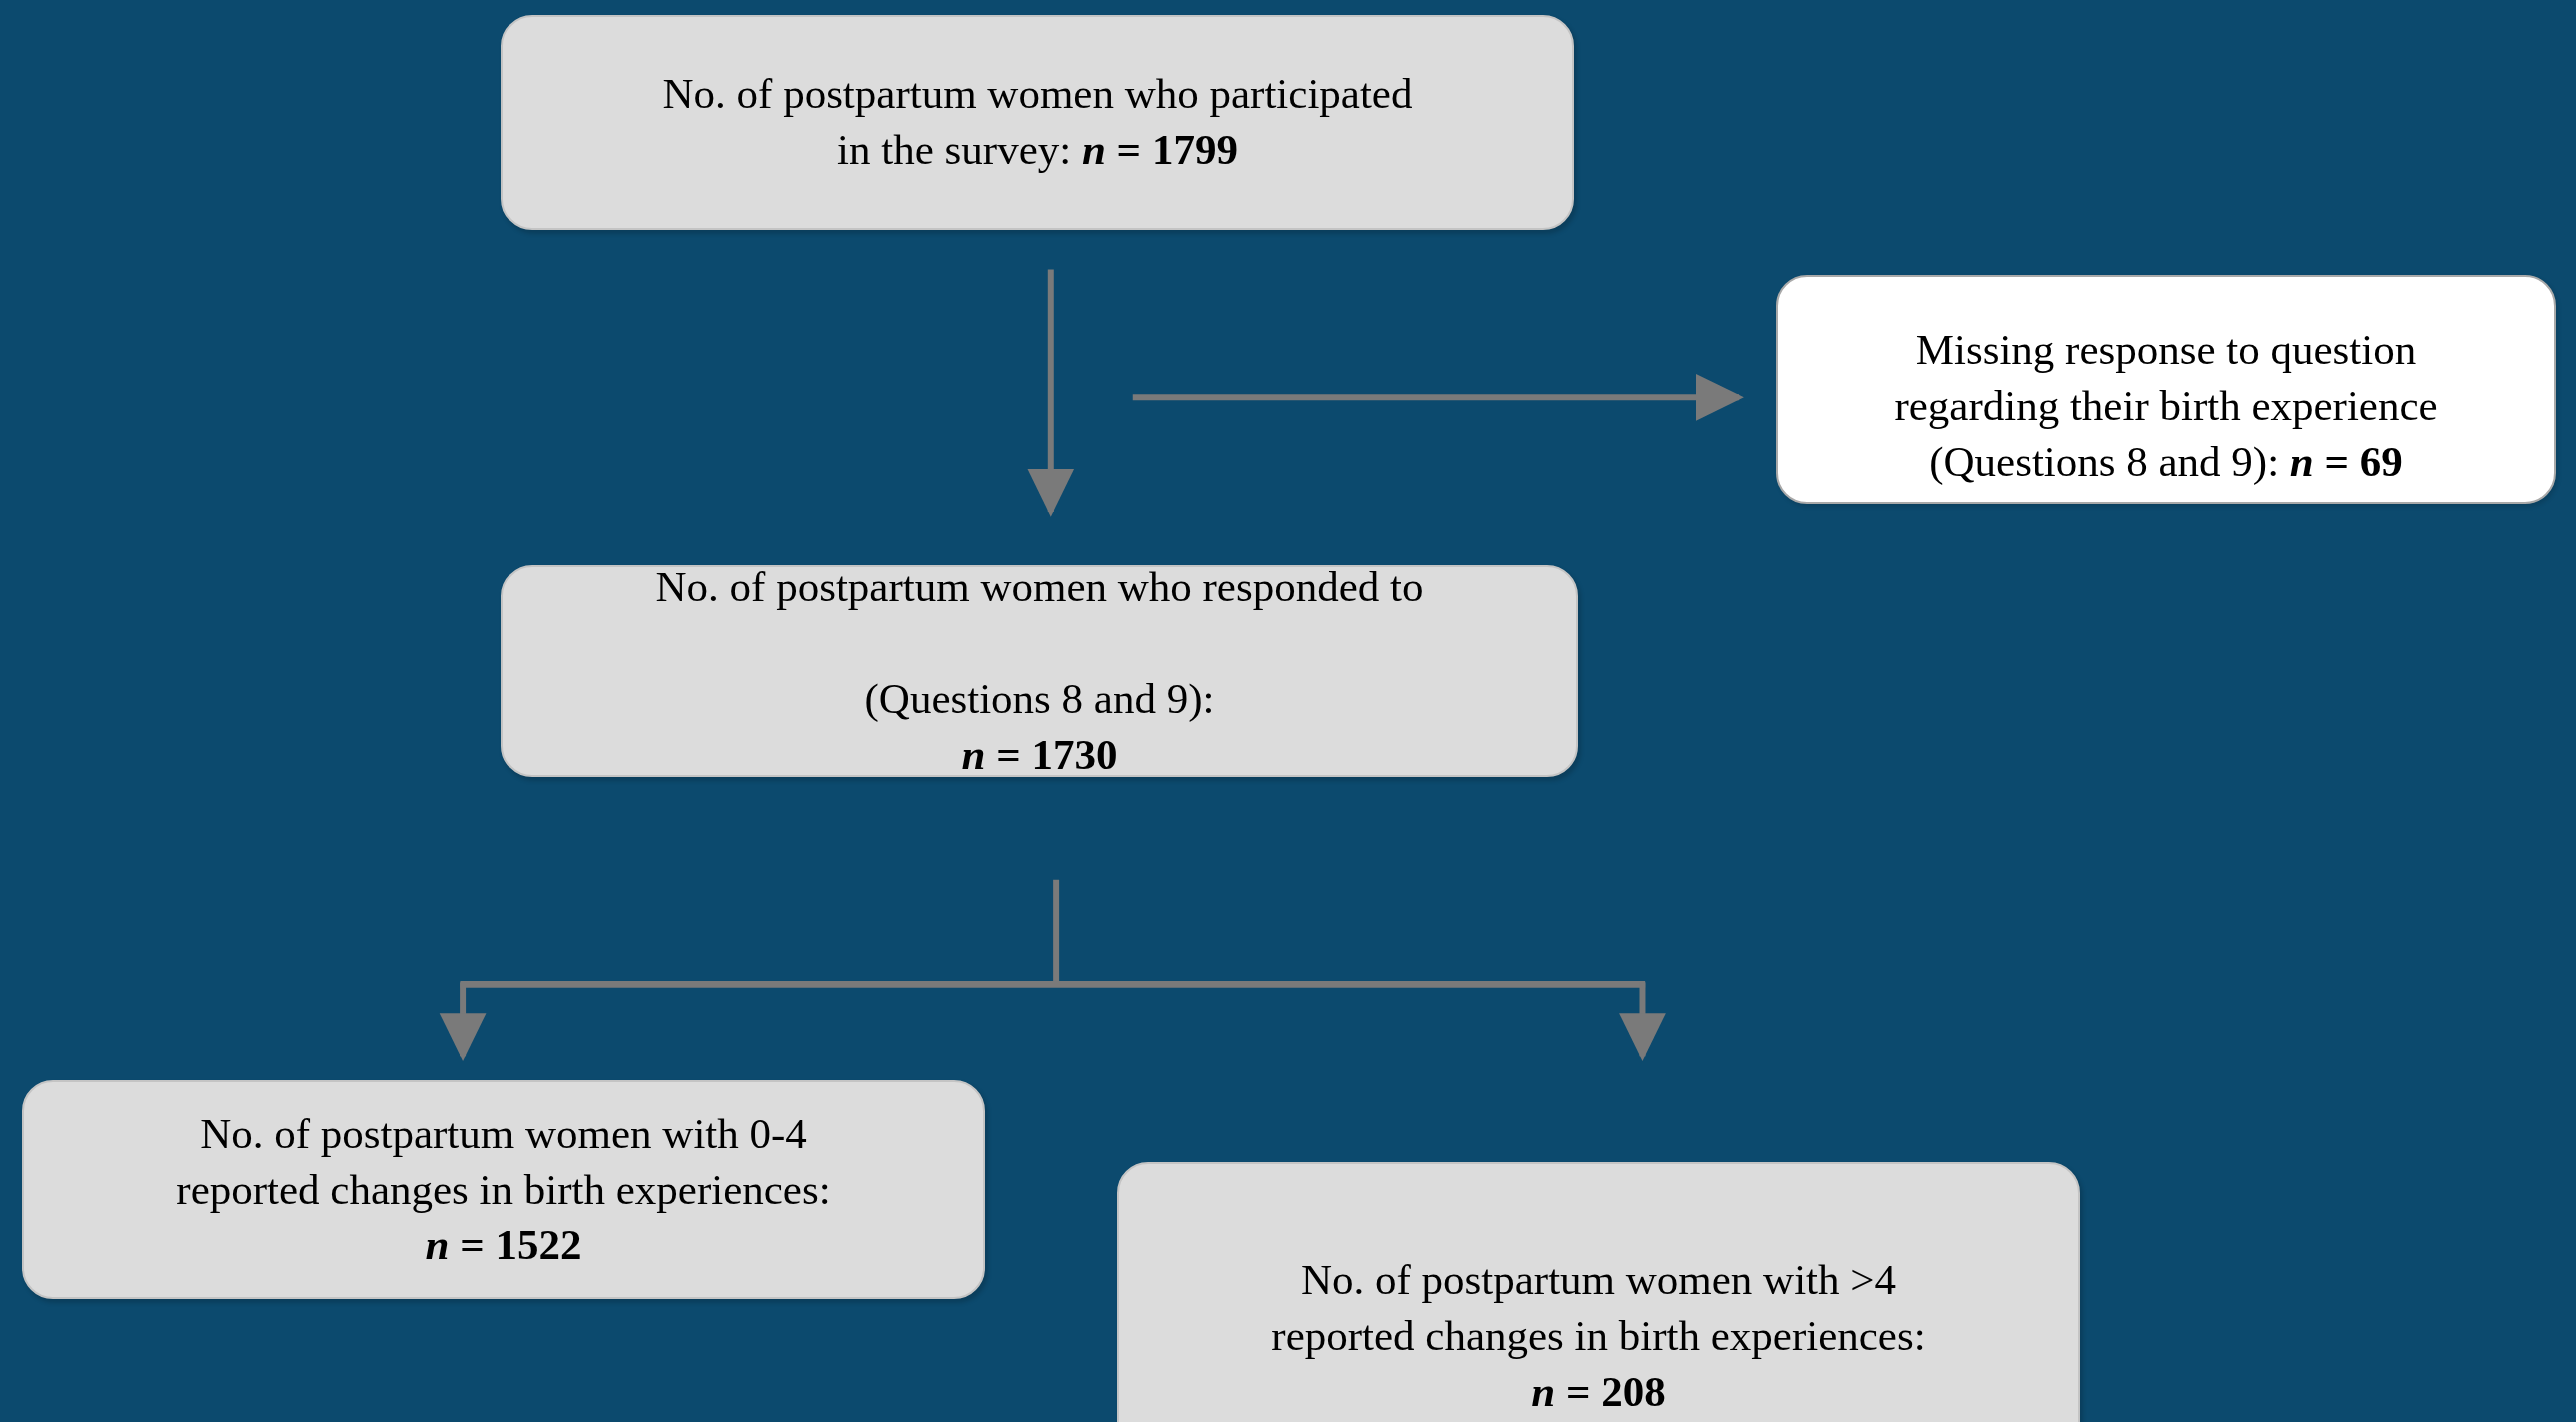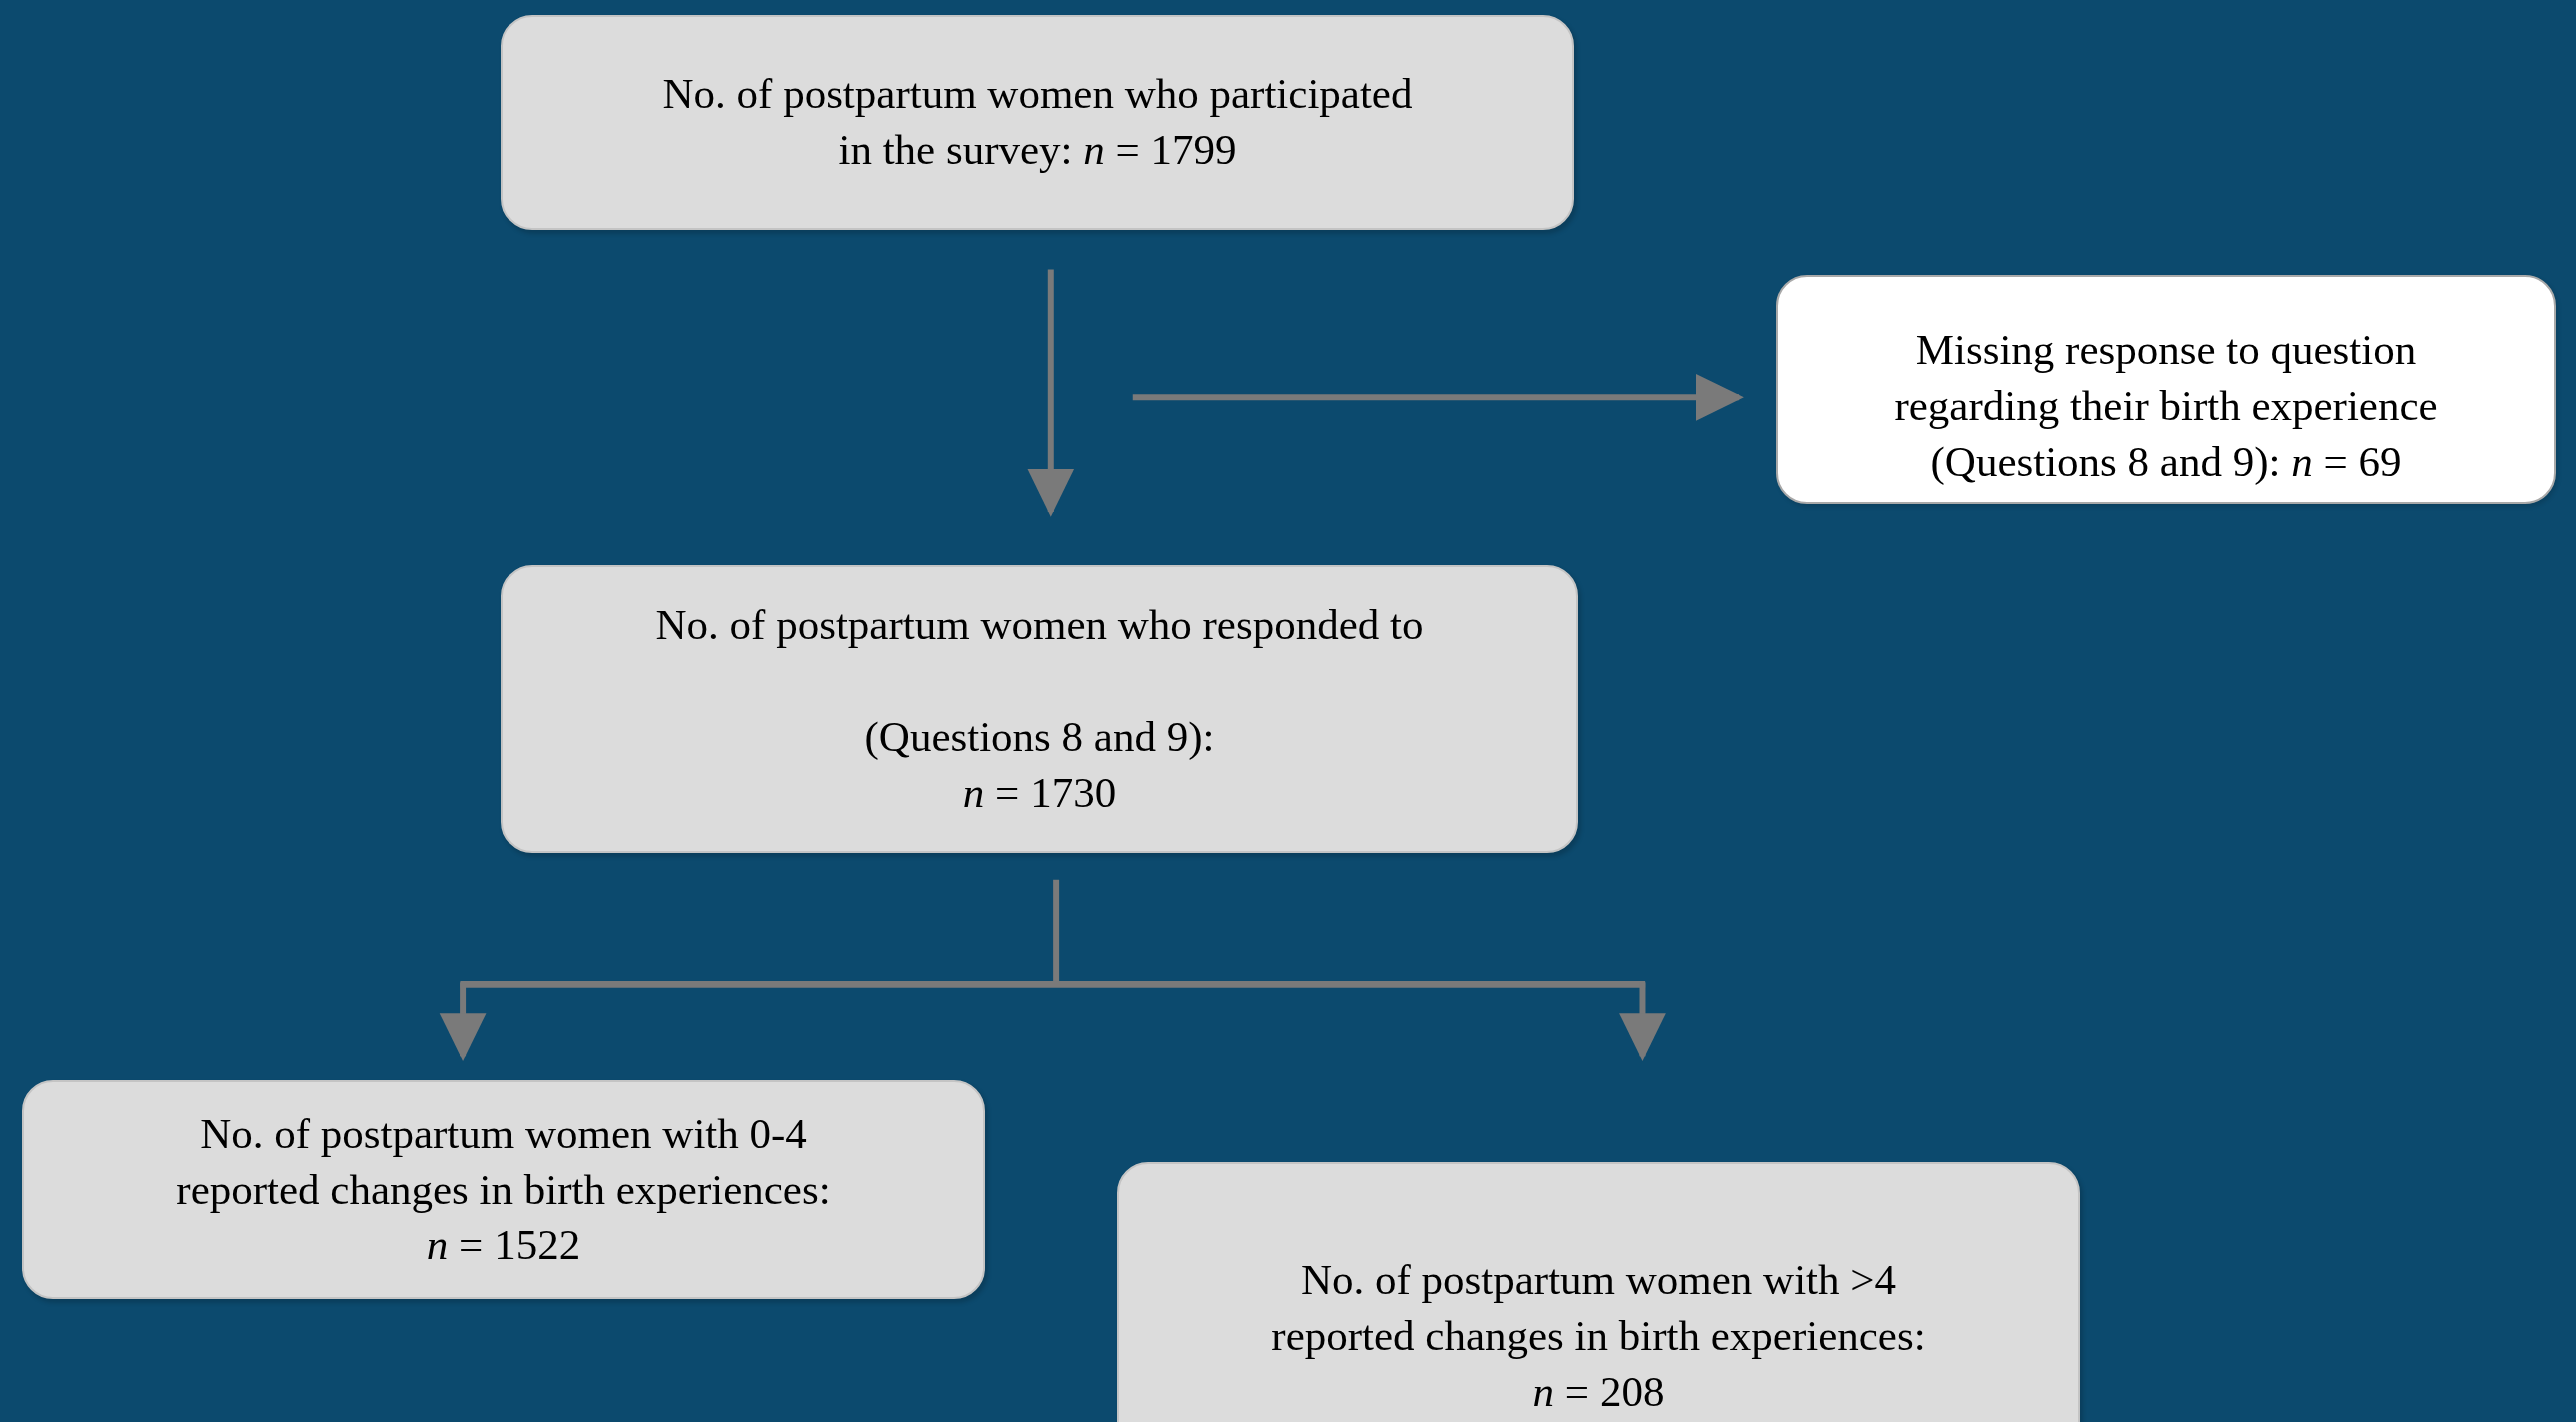--- a/index.html
+++ b/index.html
@@ -45,27 +45,27 @@
     border: 2px solid #c4c4c4;
     box-shadow: 2.7px 3.3px 4.7px rgba(0,0,0,0.17);
   }
   .node-outline {
     background: #ffffff;
     border: 2.7px solid #a9a9a9;
     box-shadow: 2px 2.7px 4px rgba(0,0,0,0.13);
     align-items: flex-end;
   }
 
-  .stat { font-weight: normal; }
+  .stat { font-weight: bold; }
   .stat .n { font-style: italic; }
 
   
   #node-enrolled  { left: 501px;  top: 14.7px;   width: 1073px; height: 215px; }
   #node-excluded  { left: 1776px; top: 275px;  width: 780px; height: 229px; }
-  #node-responded { left: 501px;  top: 565px;  width: 1077px; height: 288px; }
+  #node-responded { left: 501px;  top: 565px;  width: 1077px; height: 212px; }
   #node-low       { left: 22px;   top: 1080px; width: 963px; height: 219px; }
   #node-high      { left: 1117px; top: 1162px; width: 963px; height: 348px; }
 
   
   #wires {
     position: absolute;
     left: 0; top: 0;
     width: 2576px;
     height: 1423px;
     pointer-events: none;

